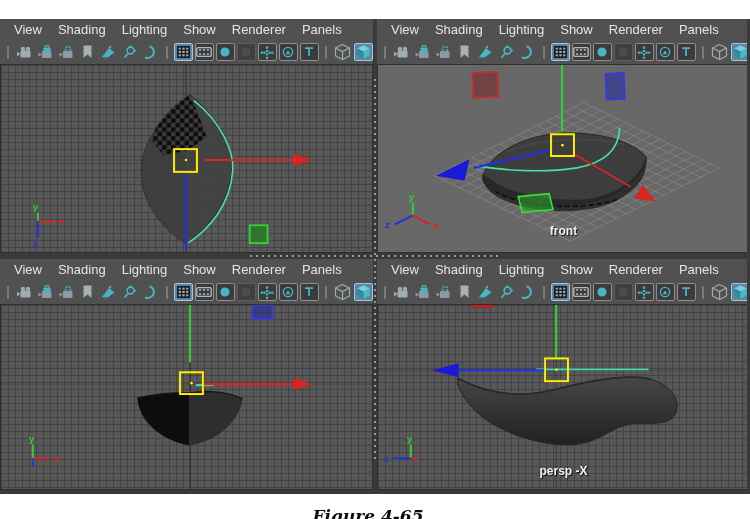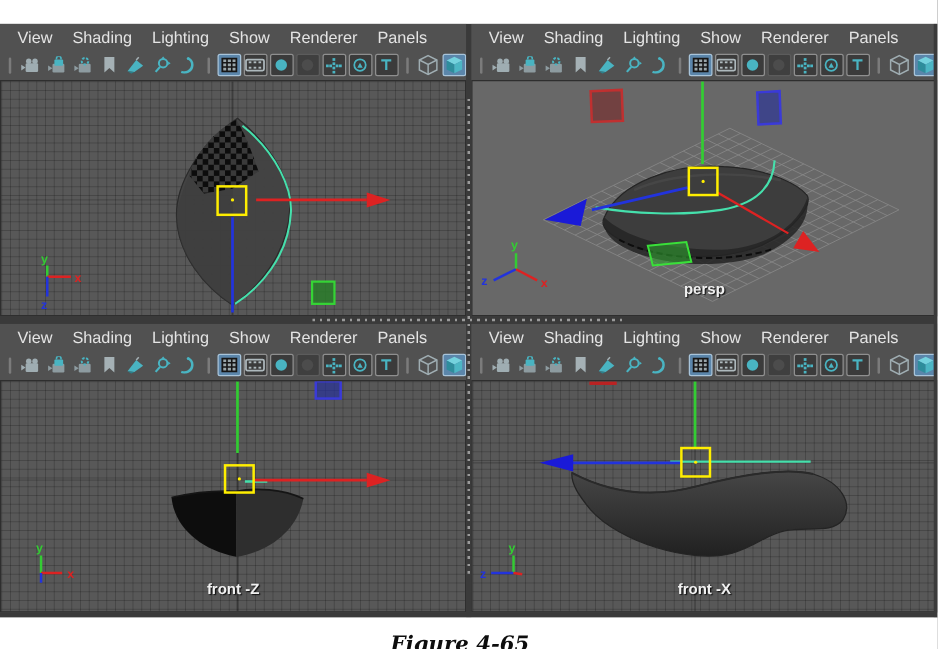--- a/index.html
+++ b/index.html
@@ -424,21 +424,21 @@
           </g>
           <g font-family="Liberation Sans, sans-serif" font-size="10" font-weight="bold">
             <line x1="35" y1="152" x2="35" y2="139" stroke="var(--axis-y-green,#33cc33)" stroke-width="2"></line>
             <text x="31" y="136" fill="var(--axis-y-green,#33cc33)">y</text>
             <line x1="35" y1="152" x2="17" y2="161" stroke="var(--axis-z-blue,#2233dd)" stroke-width="2"></line>
             <text x="7" y="165" fill="var(--axis-z-blue,#2233dd)">z</text>
             <line x1="35" y1="152" x2="52" y2="161" stroke="var(--axis-x-red,#dd2222)" stroke-width="2"></line>
             <text x="55" y="166" fill="var(--axis-x-red,#dd2222)">x</text>
           </g>
         </svg>
-        <div class="vp-label lb-persp">persp</div>
+        <div class="vp-label lb-persp">front</div>
       </div>
     </div>
 
     <div class="panel" id="p-bl">
       <div>
           <div class="menus">
             <span class="menu-item">View</span>
             <span class="menu-item">Shading</span>
             <span class="menu-item">Lighting</span>
             <span class="menu-item">Show</span>
@@ -588,21 +588,20 @@
             <circle cx="191.5" cy="79" r="1.3" fill="var(--manipulator-yellow,#ffee00)"></circle>
           </g>
           <g font-family="Liberation Sans, sans-serif" font-size="10" font-weight="bold">
             <line x1="32" y1="155" x2="32" y2="141" stroke="var(--axis-y-green,#33cc33)" stroke-width="2"></line>
             <text x="28" y="138" fill="var(--axis-y-green,#33cc33)">y</text>
             <line x1="32" y1="155" x2="49" y2="155" stroke="var(--axis-x-red,#dd2222)" stroke-width="2"></line>
             <text x="53" y="159" fill="var(--axis-x-red,#dd2222)">x</text>
             <line x1="32" y1="155" x2="32" y2="163" stroke="var(--axis-z-blue,#2233dd)" stroke-width="2"></line>
           </g>
         </svg>
-        <div class="vp-label lb-front">front -Z</div>
       </div>
     </div>
 
     <div class="panel" id="p-br">
       <div>
           <div class="menus">
             <span class="menu-item">View</span>
             <span class="menu-item">Shading</span>
             <span class="menu-item">Lighting</span>
             <span class="menu-item">Show</span>
@@ -757,21 +756,21 @@
             <circle cx="179.5" cy="65.5" r="1.3" fill="var(--manipulator-yellow,#ffee00)"></circle>
           </g>
           <g font-family="Liberation Sans, sans-serif" font-size="10" font-weight="bold">
             <line x1="33" y1="155" x2="33" y2="141" stroke="var(--axis-y-green,#33cc33)" stroke-width="2"></line>
             <text x="29" y="138" fill="var(--axis-y-green,#33cc33)">y</text>
             <line x1="33" y1="155" x2="15" y2="155" stroke="var(--axis-z-blue,#2233dd)" stroke-width="2"></line>
             <text x="6" y="159" fill="var(--axis-z-blue,#2233dd)">z</text>
             <line x1="33" y1="155" x2="40" y2="156" stroke="var(--axis-x-red,#dd2222)" stroke-width="2"></line>
           </g>
         </svg>
-        <div class="vp-label lb-side">front -X</div>
+        <div class="vp-label lb-side">persp -X</div>
       </div>
     </div>
 
     <div class="vdiv"></div>
     <div class="hdiv"></div>
     <div class="vgrip"></div>
     <div class="hgrip"></div>
     <div class="bstrip"></div>
     <div class="rstrip"></div>
   </div>

